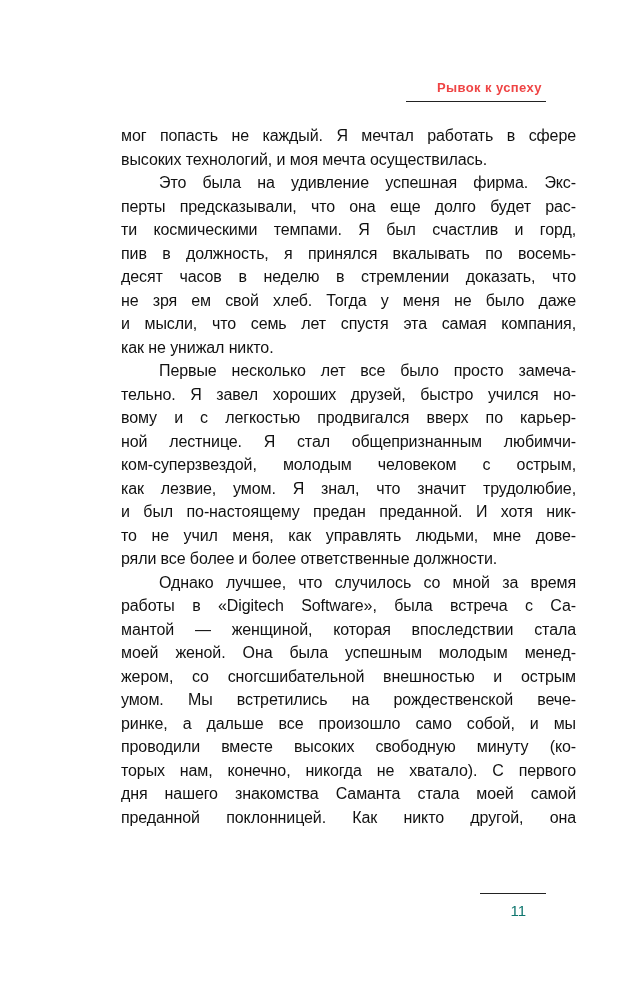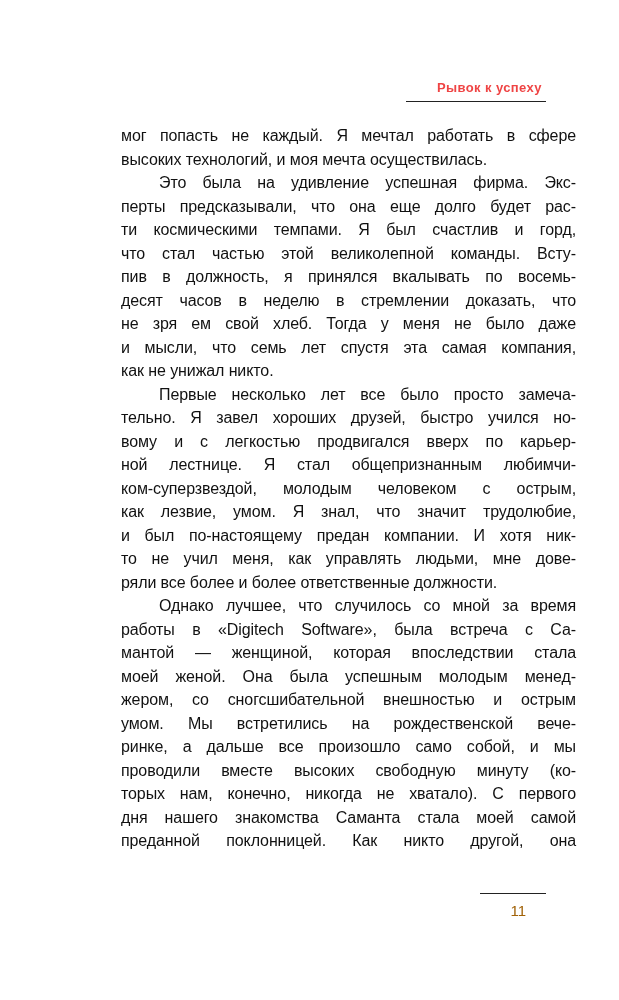--- a/index.html
+++ b/index.html
@@ -72,52 +72,51 @@
     margin-left: auto;
     width: 66px;
     height: 0;
     border-bottom: 1px solid #222222;
   }
   .page-number {
     margin-top: 8px;
     text-align: right;
     padding-right: 20px;
     font-size: 15px;
-    color: #a16207;
+    color: #0f766e;
   }
 </style>
 </head>
 <body>
 
 <div class="page">
 
   <div class="running-header">
     <div class="header-title">Рывок к успеху</div>
     <div class="header-rule"></div>
   </div>
 
   <div class="body-text" id="body-text">
       <div class="line">мог попасть не каждый. Я мечтал работать в сфере</div>
       <div class="line nojust">высоких технологий, и моя мечта осуществилась.</div>
       <div class="line indent">Это была на удивление успешная фирма. Экс-</div>
       <div class="line">перты предсказывали, что она еще долго будет рас-</div>
       <div class="line">ти космическими темпами. Я был счастлив и горд,</div>
-      <div class="line">что стал частью этой великолепной команды. Всту-</div>
       <div class="line">пив в должность, я принялся вкалывать по восемь-</div>
       <div class="line">десят часов в неделю в стремлении доказать, что</div>
       <div class="line">не зря ем свой хлеб. Тогда у меня не было даже</div>
       <div class="line">и мысли, что семь лет спустя эта самая компания,</div>
       <div class="line nojust">как не унижал никто.</div>
       <div class="line indent">Первые несколько лет все было просто замеча-</div>
       <div class="line">тельно. Я завел хороших друзей, быстро учился но-</div>
       <div class="line">вому и с легкостью продвигался вверх по карьер-</div>
       <div class="line">ной лестнице. Я стал общепризнанным любимчи-</div>
       <div class="line">ком-суперзвездой, молодым человеком с острым,</div>
       <div class="line">как лезвие, умом. Я знал, что значит трудолюбие,</div>
-      <div class="line">и был по-настоящему предан компании. И хотя ник-</div>
+      <div class="line">и был по-настоящему предан преданной. И хотя ник-</div>
       <div class="line">то не учил меня, как управлять людьми, мне дове-</div>
       <div class="line nojust">ряли все более и более ответственные должности.</div>
       <div class="line indent">Однако лучшее, что случилось со мной за время</div>
       <div class="line">работы в «Digitech Software», была встреча с Са-</div>
       <div class="line">мантой — женщиной, которая впоследствии стала</div>
       <div class="line">моей женой. Она была успешным молодым менед-</div>
       <div class="line">жером, со сногсшибательной внешностью и острым</div>
       <div class="line">умом. Мы встретились на рождественской вече-</div>
       <div class="line">ринке, а дальше все произошло само собой, и мы</div>
       <div class="line">проводили вместе высоких свободную минуту (ко-</div>

